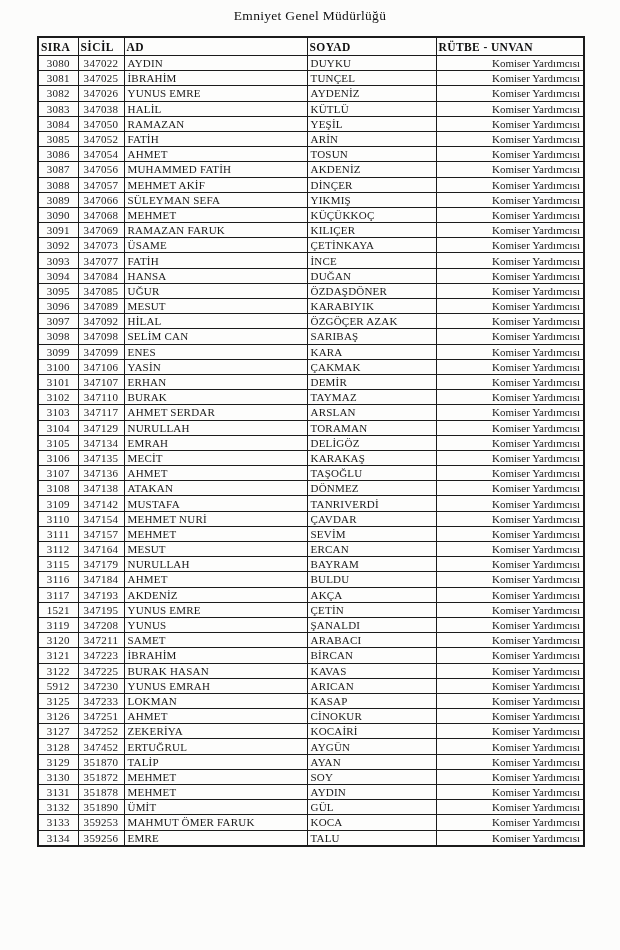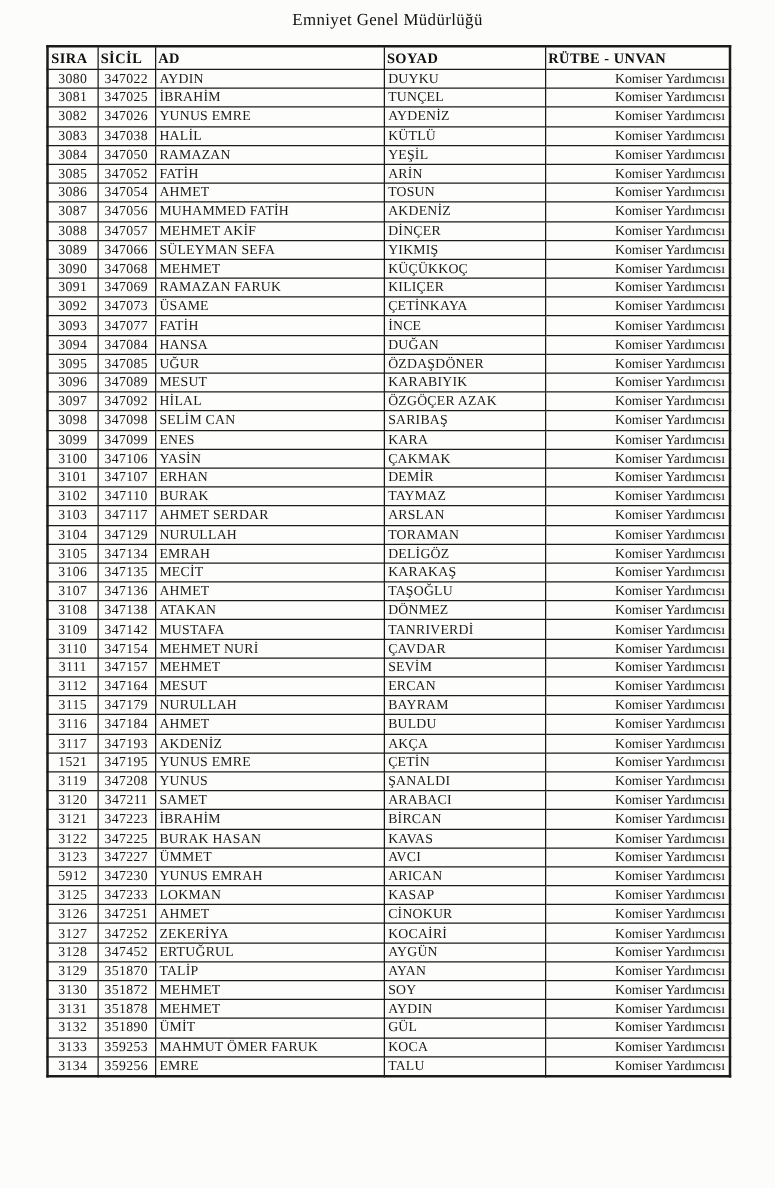--- a/index.html
+++ b/index.html
@@ -373,27 +373,20 @@
           <td class="rank">Komiser Yardımcısı</td>
         </tr>
         <tr>
           <td class="num">3122</td>
           <td class="num">347225</td>
           <td class="name">BURAK HASAN</td>
           <td class="name">KAVAS</td>
           <td class="rank">Komiser Yardımcısı</td>
         </tr>
         <tr>
-          <td class="num">3123</td>
-          <td class="num">347227</td>
-          <td class="name">ÜMMET</td>
-          <td class="name">AVCI</td>
-          <td class="rank">Komiser Yardımcısı</td>
-        </tr>
-        <tr>
           <td class="num">5912</td>
           <td class="num">347230</td>
           <td class="name">YUNUS EMRAH</td>
           <td class="name">ARICAN</td>
           <td class="rank">Komiser Yardımcısı</td>
         </tr>
         <tr>
           <td class="num">3125</td>
           <td class="num">347233</td>
           <td class="name">LOKMAN</td>

